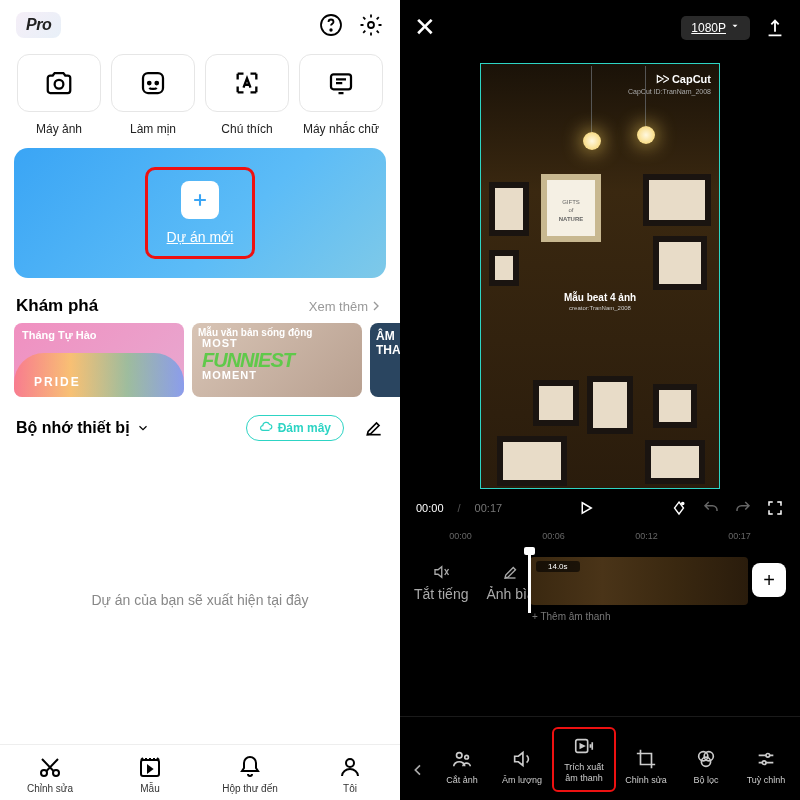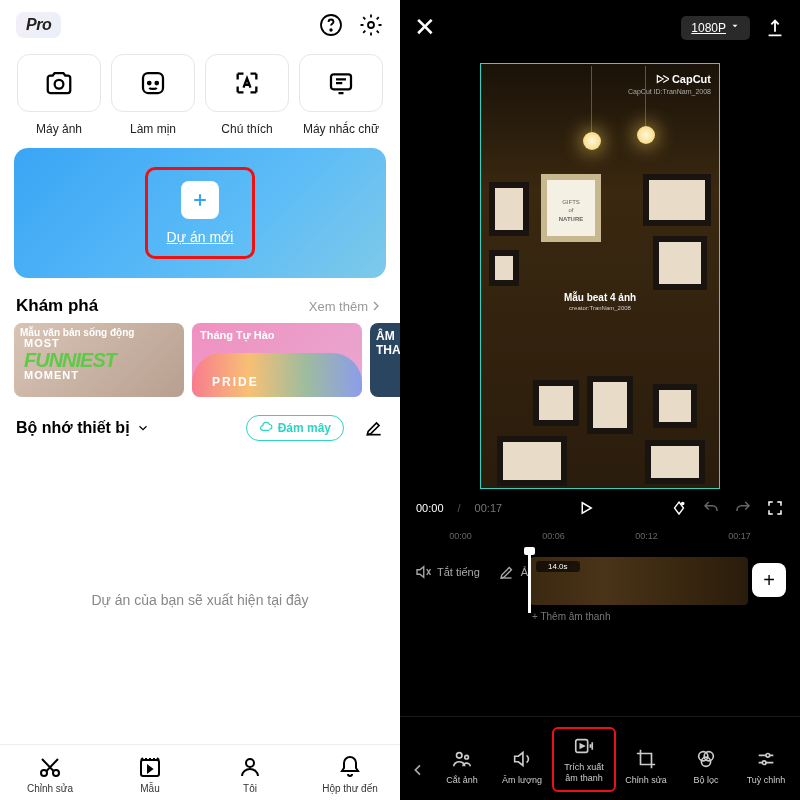--- a/index.html
+++ b/index.html
@@ -79,21 +79,21 @@
 .ov-t1{font-size:10px;font-weight:700;color:#fff}
 .ov-t2{font-size:6px;color:#ccc;margin-top:2px}
 .pctrl{display:flex;align-items:center;padding:10px 16px;gap:14px;font-size:11px}
 .pc-time{color:#fff}
 .pc-dur{color:#777}
 .pc-sp{flex:1}
 .pc-ic{color:#888;font-size:16px}
 .tl-ruler{display:flex;justify-content:space-around;padding:4px 14px;font-size:9px;color:#666}
 .tl-area{position:relative;padding:12px 14px 8px;height:88px}
 .tl-left{position:absolute;left:14px;top:18px;display:flex;gap:18px}
-.tl-tool{display:flex;flex-direction:row;align-items:center;gap:5px;font-size:11px;color:#aaa}
+.tl-tool{display:flex;flex-direction:column;align-items:center;gap:5px;font-size:14px;color:#aaa}
 .tl-track{position:absolute;left:130px;right:52px;top:12px;height:48px;background:linear-gradient(90deg,#3a2810,#4a3418,#3a2810,#2a1c0c);border-radius:4px;overflow:hidden}
 .tl-dur{position:absolute;left:6px;top:4px;background:rgba(0,0,0,0.6);padding:1px 12px;border-radius:3px;font-size:8px}
 .tl-phead{position:absolute;left:128px;top:6px;width:3px;height:62px;background:#fff}
 .tl-phead::before{content:"";position:absolute;top:-4px;left:-4px;width:11px;height:8px;background:#fff;border-radius:2px}
 .tl-add{position:absolute;right:14px;top:18px;width:34px;height:34px;background:#fff;border-radius:8px;display:flex;align-items:center;justify-content:center;color:#000;font-size:20px;font-weight:300}
 .tl-audio{position:absolute;left:132px;top:66px;font-size:10px;color:#777}
 .r-bottom{display:flex;align-items:flex-end;padding:10px 4px 8px;border-top:1px solid #1a1a1a;margin-top:auto}
 .r-back{width:28px;display:flex;align-items:center;justify-content:center;color:#888;padding-bottom:14px}
 .r-tool{flex:1;display:flex;flex-direction:column;align-items:center;gap:5px;padding:6px 2px}
 .r-tool-lb{font-size:9px;color:#ccc;text-align:center;line-height:1.2}
@@ -178,30 +178,30 @@
   <div class="exp-row">
     <div class="exp-ttl">Khám phá</div>
     <div class="exp-sp"></div>
     <div class="exp-more">Xem thêm</div>
     <svg width="16" height="16" viewBox="0 0 24 24" fill="none" stroke="#999" stroke-width="2">
         <path d="M9 6l6 6-6 6"></path>
       </svg>
   </div>
 
   <div class="exp-cards">
+    <div class="exp-card ec2">
+      <div class="ec2-t">Tháng Tự Hào</div>
+      <div class="ec2-art"></div>
+      <div style="position:absolute;left:20px;bottom:8px;font-size:12px;font-weight:900;color:#fff;letter-spacing:2px">PRIDE</div>
+    </div>
     <div class="exp-card ec1">
       <div style="position:absolute;left:6px;top:4px;font-size:10px;font-weight:700;color:#fff">Mẫu văn bản sống động</div>
       <div class="ec1-t1">MOST</div>
       <div class="ec1-t2">FUNNIEST</div>
       <div class="ec1-t3">MOMENT</div>
-    </div>
-    <div class="exp-card ec2">
-      <div class="ec2-t">Tháng Tự Hào</div>
-      <div class="ec2-art"></div>
-      <div style="position:absolute;left:20px;bottom:8px;font-size:12px;font-weight:900;color:#fff;letter-spacing:2px">PRIDE</div>
     </div>
     <div class="exp-card ec3">
       <div class="ec3-t">ÂM THANH</div>
     </div>
   </div>
 
   <div class="dev-row">
     <div class="dev-ttl">Bộ nhớ thiết bị</div>
     <svg width="14" height="14" viewBox="0 0 24 24" fill="none" stroke="#000" stroke-width="2">
         <path d="M6 9l6 6 6-6"></path>
@@ -242,34 +242,34 @@
             <rect x="3" y="5" width="18" height="16" rx="2"></rect>
             <path d="M3 5l2-2M8 3v2M12 3v2M16 3v2M21 5l-2-2"></path>
             <path d="M10 11l4 3-4 3z" fill="#000"></path>
           </svg>
       </div>
       <div class="nav-lb">Mẫu</div>
     </div>
     <div class="nav-item">
       <div class="nav-ic">
         <svg width="24" height="24" viewBox="0 0 24 24" fill="none" stroke="#000" stroke-width="2">
-            <circle cx="12" cy="8" r="4"></circle>
-            <path d="M4 21c0-4 4-7 8-7s8 3 8 7"></path>
-          </svg>
-      </div>
-      <div class="nav-lb">Tôi</div>
+            <path d="M6 8a6 6 0 0112 0v5l2 3H4l2-3V8z"></path>
+            <path d="M10 19a2 2 0 004 0"></path>
+          </svg>
+      </div>
+      <div class="nav-lb">Hộp thư đến</div>
     </div>
     <div class="nav-item">
       <div class="nav-ic">
         <svg width="24" height="24" viewBox="0 0 24 24" fill="none" stroke="#000" stroke-width="2">
-            <path d="M6 8a6 6 0 0112 0v5l2 3H4l2-3V8z"></path>
-            <path d="M10 19a2 2 0 004 0"></path>
-          </svg>
-      </div>
-      <div class="nav-lb">Hộp thư đến</div>
+            <circle cx="12" cy="8" r="4"></circle>
+            <path d="M4 21c0-4 4-7 8-7s8 3 8 7"></path>
+          </svg>
+      </div>
+      <div class="nav-lb">Tôi</div>
     </div>
   </div>
 </div>
 
 <div class="pane right">
   <div class="r-top">
     <div class="r-close">✕</div>
     <div class="r-sp"></div>
     <div class="res-btn">
       <span>1080P</span>

